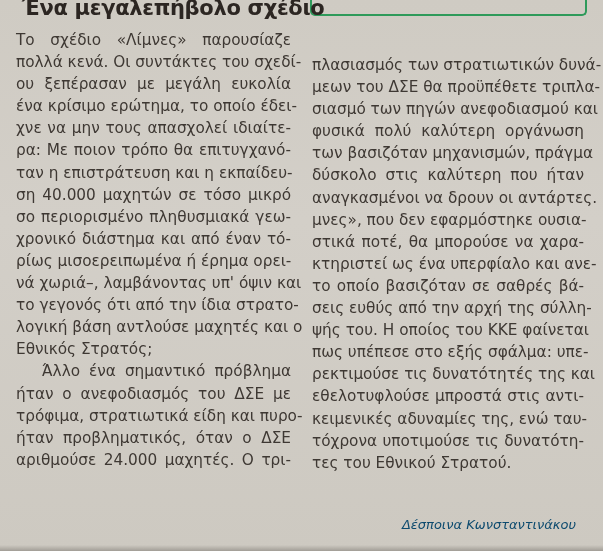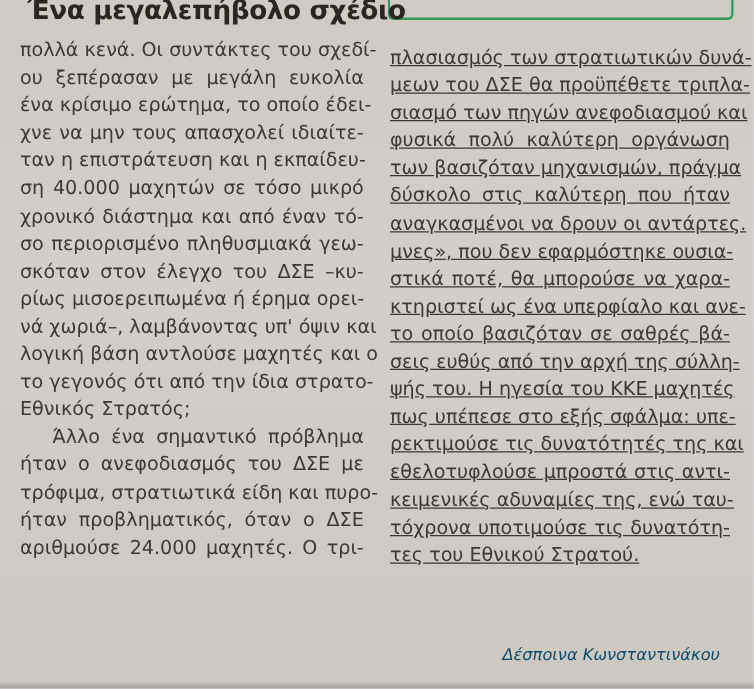--- a/index.html
+++ b/index.html
@@ -18,21 +18,21 @@
     }
     .green-box {
       position: absolute; left: 310px; top: -10px; width: 273px; height: 24px;
       border: 2px solid #2e9a5a; border-top: none; border-radius: 0 0 5px 5px;
     }
     .col {
       position: absolute; top: 29px; width: 275px;
       font-size: 15.3px; line-height: 22.1px;
     }
     .col.left { left: 16px; top: 29px; }
-    .col.right { left: 312px; top: 35px; width: 272px; text-decoration: underline; }
+    .col.right { left: 312px; top: 54px; width: 272px; }
     .line {
       display: block; white-space: nowrap; text-align: justify;
       text-align-last: justify; height: 22.1px; overflow: visible;
     }
     .line.last { text-align-last: left; }
     .line.indent { padding-left: 26px; }
     .author {
       position: absolute; right: 27px; top: 517px;
       font-style: italic; font-size: 13px; color: #0c4a6e;
     }
@@ -45,33 +45,34 @@
 <body>
 
 <div class="page">
   <div class="green-box">
     
   </div>
 
   <div class="heading">Ένα μεγαλεπήβολο σχέδιο</div>
 
   <div class="col left">
+    <span class="line">Το σχέδιο «Λίμνες» παρουσίαζε</span>
     <span class="line">πολλά κενά. Οι συντάκτες του σχεδί-</span>
     <span class="line">ου ξεπέρασαν με μεγάλη ευκολία</span>
     <span class="line">ένα κρίσιμο ερώτημα, το οποίο έδει-</span>
     <span class="line">χνε να μην τους απασχολεί ιδιαίτε-</span>
+    <span class="line">ρα: Με ποιον τρόπο θα επιτυγχανό-</span>
     <span class="line">ταν η επιστράτευση και η εκπαίδευ-</span>
     <span class="line">ση 40.000 μαχητών σε τόσο μικρό</span>
+    <span class="line">σο περιορισμένο πληθυσμιακά γεω-</span>
     <span class="line">χρονικό διάστημα και από έναν τό-</span>
-    <span class="line">σο περιορισμένο πληθυσμιακά γεω-</span>
-    <span class="line">σκόταν στον έλεγχο του ΔΣΕ –κυ-</span>
     <span class="line">ρίως μισοερειπωμένα ή έρημα ορει-</span>
     <span class="line">νά χωριά–, λαμβάνοντας υπ' όψιν και</span>
+    <span class="line">το γεγονός ότι από την ίδια στρατο-</span>
     <span class="line">λογική βάση αντλούσε μαχητές και ο</span>
-    <span class="line">το γεγονός ότι από την ίδια στρατο-</span>
     <span class="line last">Εθνικός Στρατός;</span>
     <span class="line indent">Άλλο ένα σημαντικό πρόβλημα</span>
     <span class="line">ήταν ο ανεφοδιασμός του ΔΣΕ με</span>
     <span class="line">τρόφιμα, στρατιωτικά είδη και πυρο-</span>
     <span class="line">ήταν προβληματικός, όταν ο ΔΣΕ</span>
     <span class="line">αριθμούσε 24.000 μαχητές. Ο τρι-</span>
   </div>
 
   <div class="col right">
     <span class="line">πλασιασμός των στρατιωτικών δυνά-</span>
@@ -79,21 +80,21 @@
     <span class="line">σιασμό των πηγών ανεφοδιασμού και</span>
     <span class="line">φυσικά πολύ καλύτερη οργάνωση</span>
     <span class="line">των βασιζόταν μηχανισμών, πράγμα</span>
     <span class="line">δύσκολο στις καλύτερη που ήταν</span>
     <span class="line">αναγκασμένοι να δρουν οι αντάρτες.</span>
     <span class="line">μνες», που δεν εφαρμόστηκε ουσια-</span>
     <span class="line">στικά ποτέ, θα μπορούσε να χαρα-</span>
     <span class="line">κτηριστεί ως ένα υπερφίαλο και ανε-</span>
     <span class="line">το οποίο βασιζόταν σε σαθρές βά-</span>
     <span class="line">σεις ευθύς από την αρχή της σύλλη-</span>
-    <span class="line">ψής του. Η ηγεσία του ΚΚΕ μαχητές</span>
+    <span class="line">ψής του. Η οποίος του ΚΚΕ φαίνεται</span>
     <span class="line">πως υπέπεσε στο εξής σφάλμα: υπε-</span>
     <span class="line">ρεκτιμούσε τις δυνατότητές της και</span>
     <span class="line">εθελοτυφλούσε μπροστά στις αντι-</span>
     <span class="line">κειμενικές αδυναμίες της, ενώ ταυ-</span>
     <span class="line">τόχρονα υποτιμούσε τις δυνατότη-</span>
     <span class="line last">τες του Εθνικού Στρατού.</span>
   </div>
 
   <div class="author">Δέσποινα Κωνσταντινάκου</div>
   <div class="shadow"></div>

